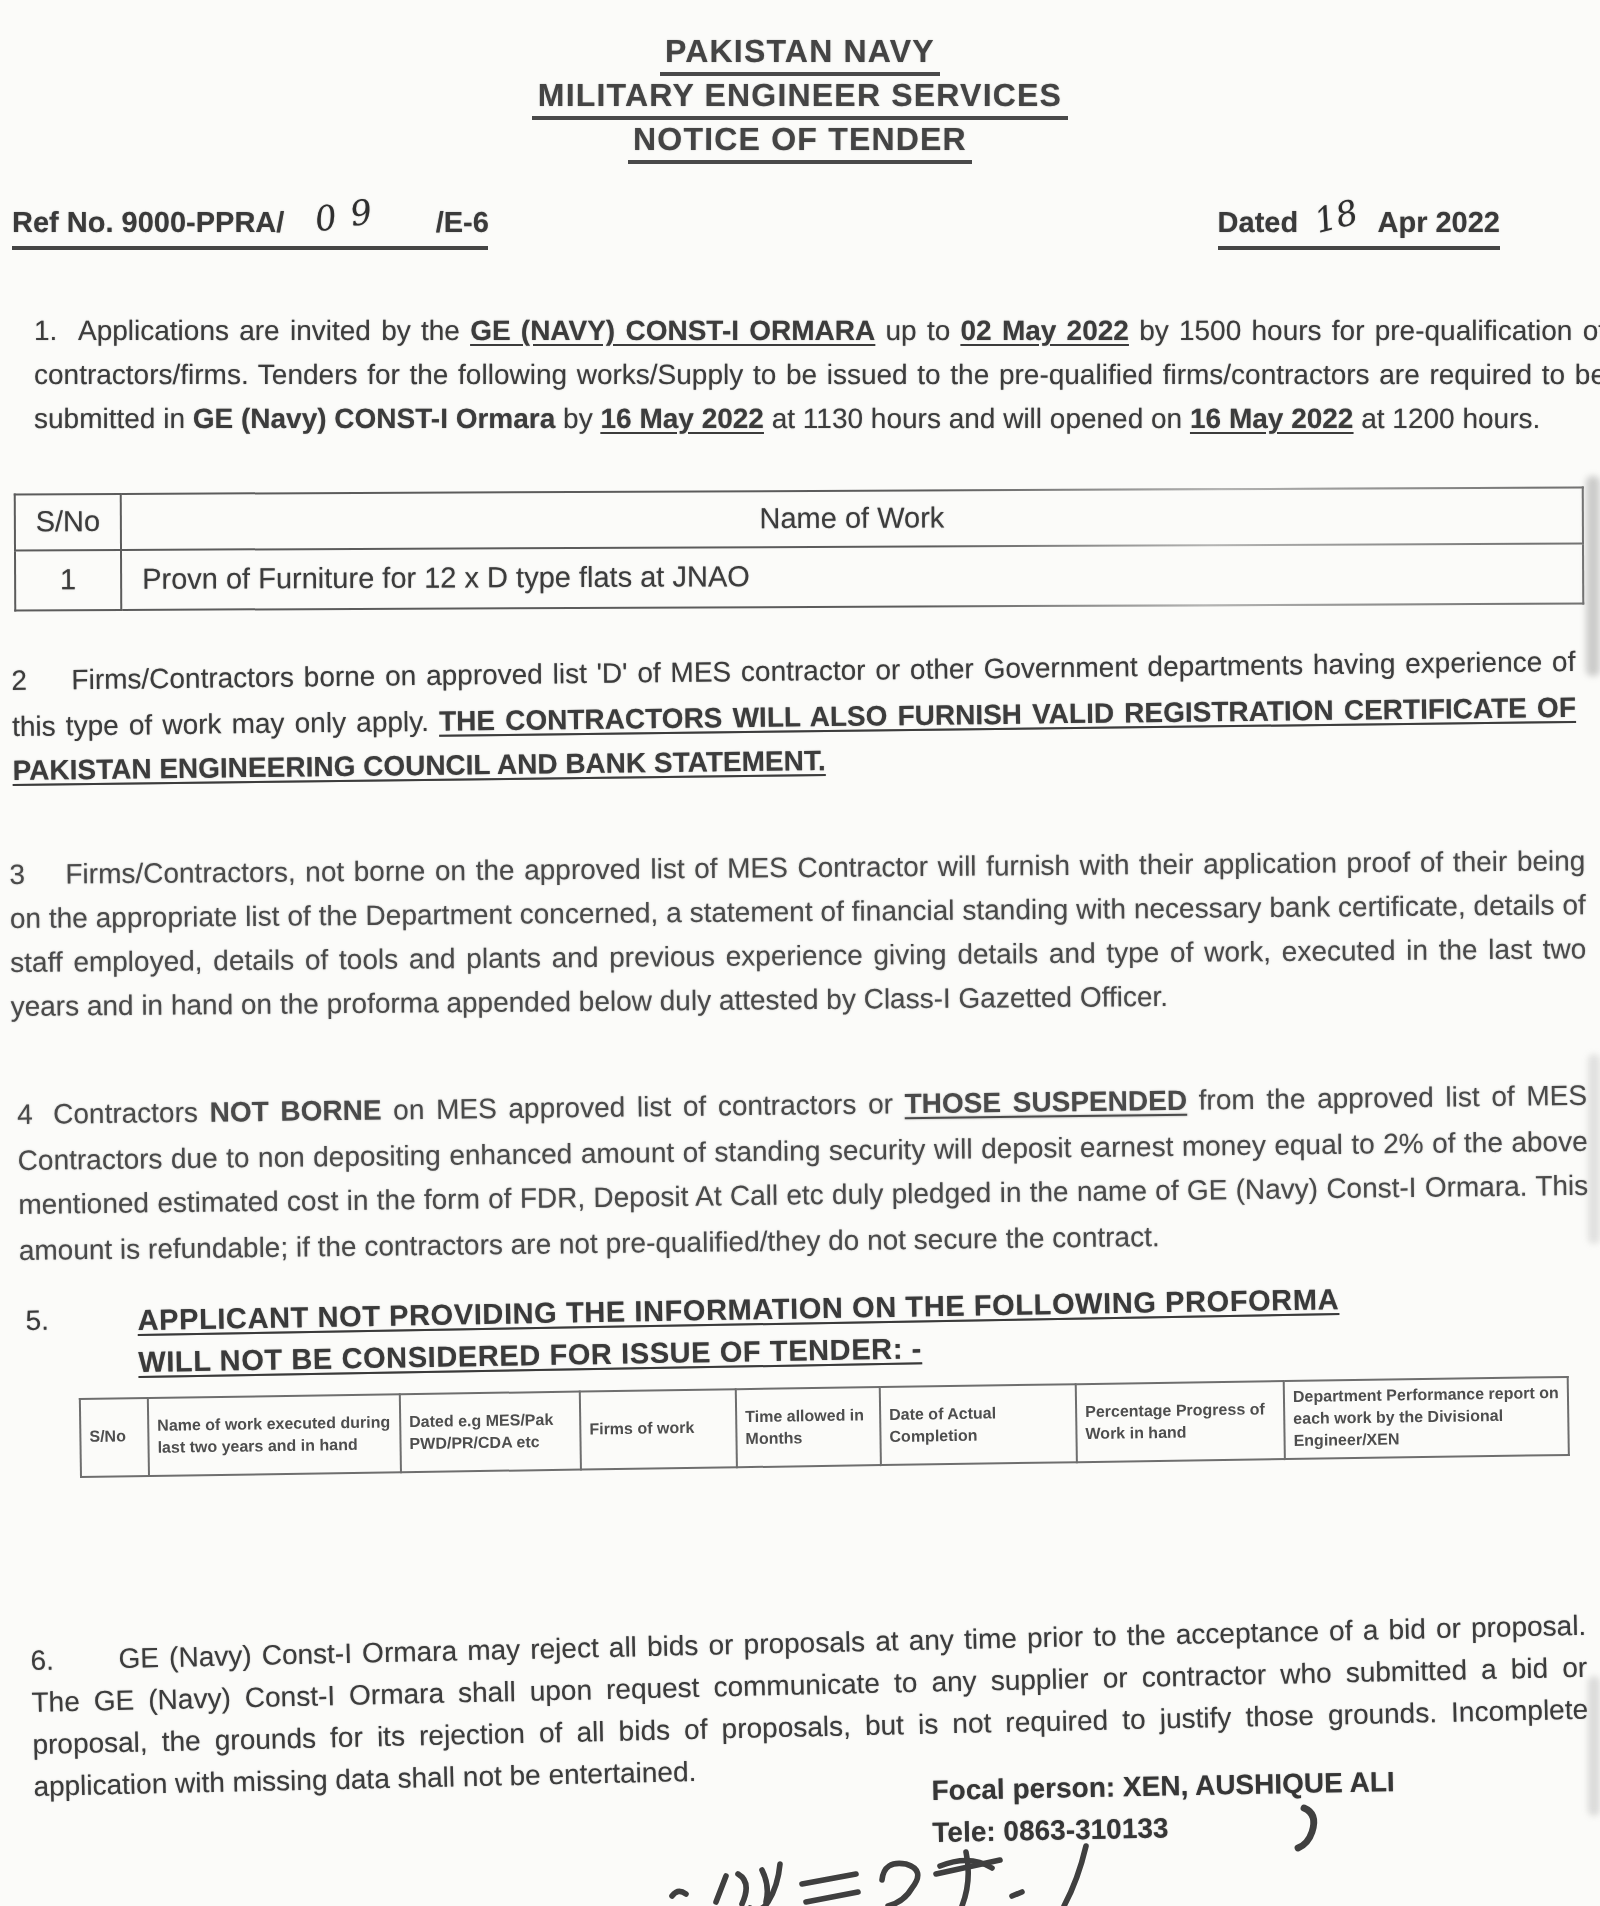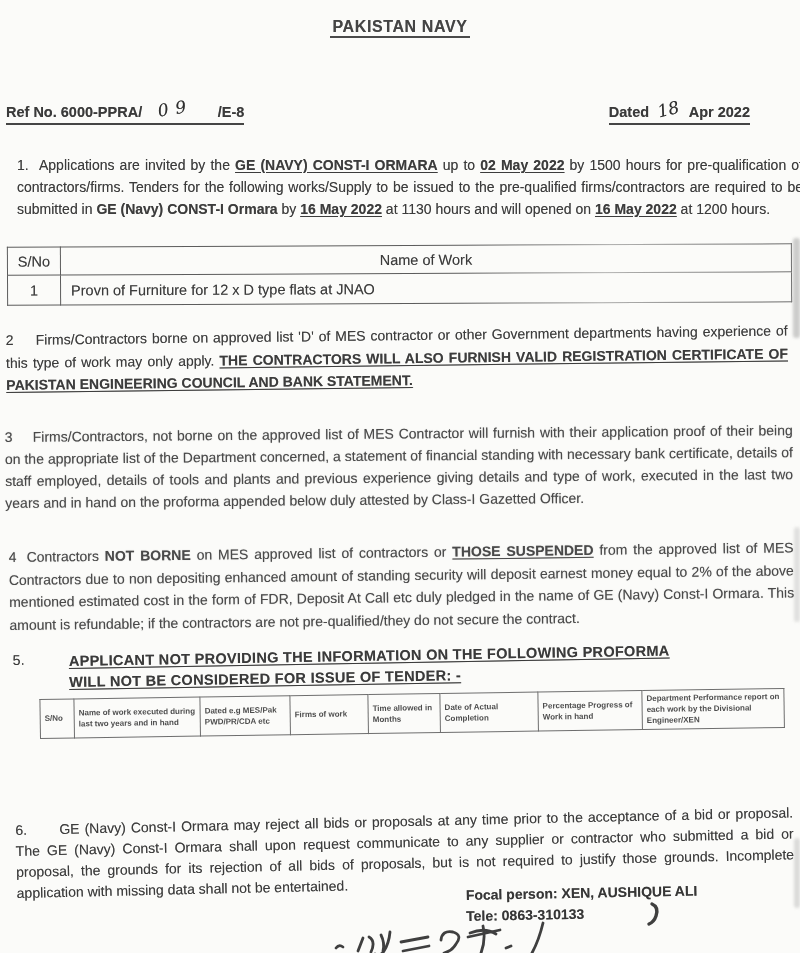--- a/index.html
+++ b/index.html
@@ -62,25 +62,27 @@
   .s3{right:0;top:838px;width:6px;height:70px;background:rgba(105,105,105,.22);filter:blur(1.5px);}
   .sig{position:absolute;left:300px;top:890px;}
 </style>
 </head>
 <body>
 
 <div class="page">
 
   <div class="hdr">
     <div><span class="hl">PAKISTAN NAVY</span></div>
+    <div><span class="hl">MILITARY ENGINEER SERVICES</span></div>
+    <div><span class="hl">NOTICE OF TENDER</span></div>
   </div>
 
   <div class="refrow">
     <span class="uline">
-      <span>Ref No. 6000-PPRA/</span><span class="hand no">09</span><span>/E-8</span>
+      <span>Ref No. 9000-PPRA/</span><span class="hand no">09</span><span>/E-6</span>
     </span>
     <span class="uline">
       <span>Dated</span><span class="hand day">18</span><span>Apr 2022</span>
     </span>
   </div>
 
   <p class="para" style="top:140px;left:17px;width:786px;">
     <span class="num" style="width:22px;">1.</span><span>Applications are invited by the </span><span class="bu">GE (NAVY) CONST-I ORMARA</span><span> up to </span><span class="bu">02 May 2022</span><span> by 1500 hours for pre-qualification of contractors/firms. Tenders for the following works/Supply to be issued to the pre-qualified firms/contractors are required to be submitted in </span><span class="b">GE (Navy) CONST-I Ormara</span><span> by </span><span class="bu">16 May 2022</span><span> at 1130 hours and will opened on </span><span class="bu">16 May 2022</span><span> at 1200 hours.</span>
   </p>
 

